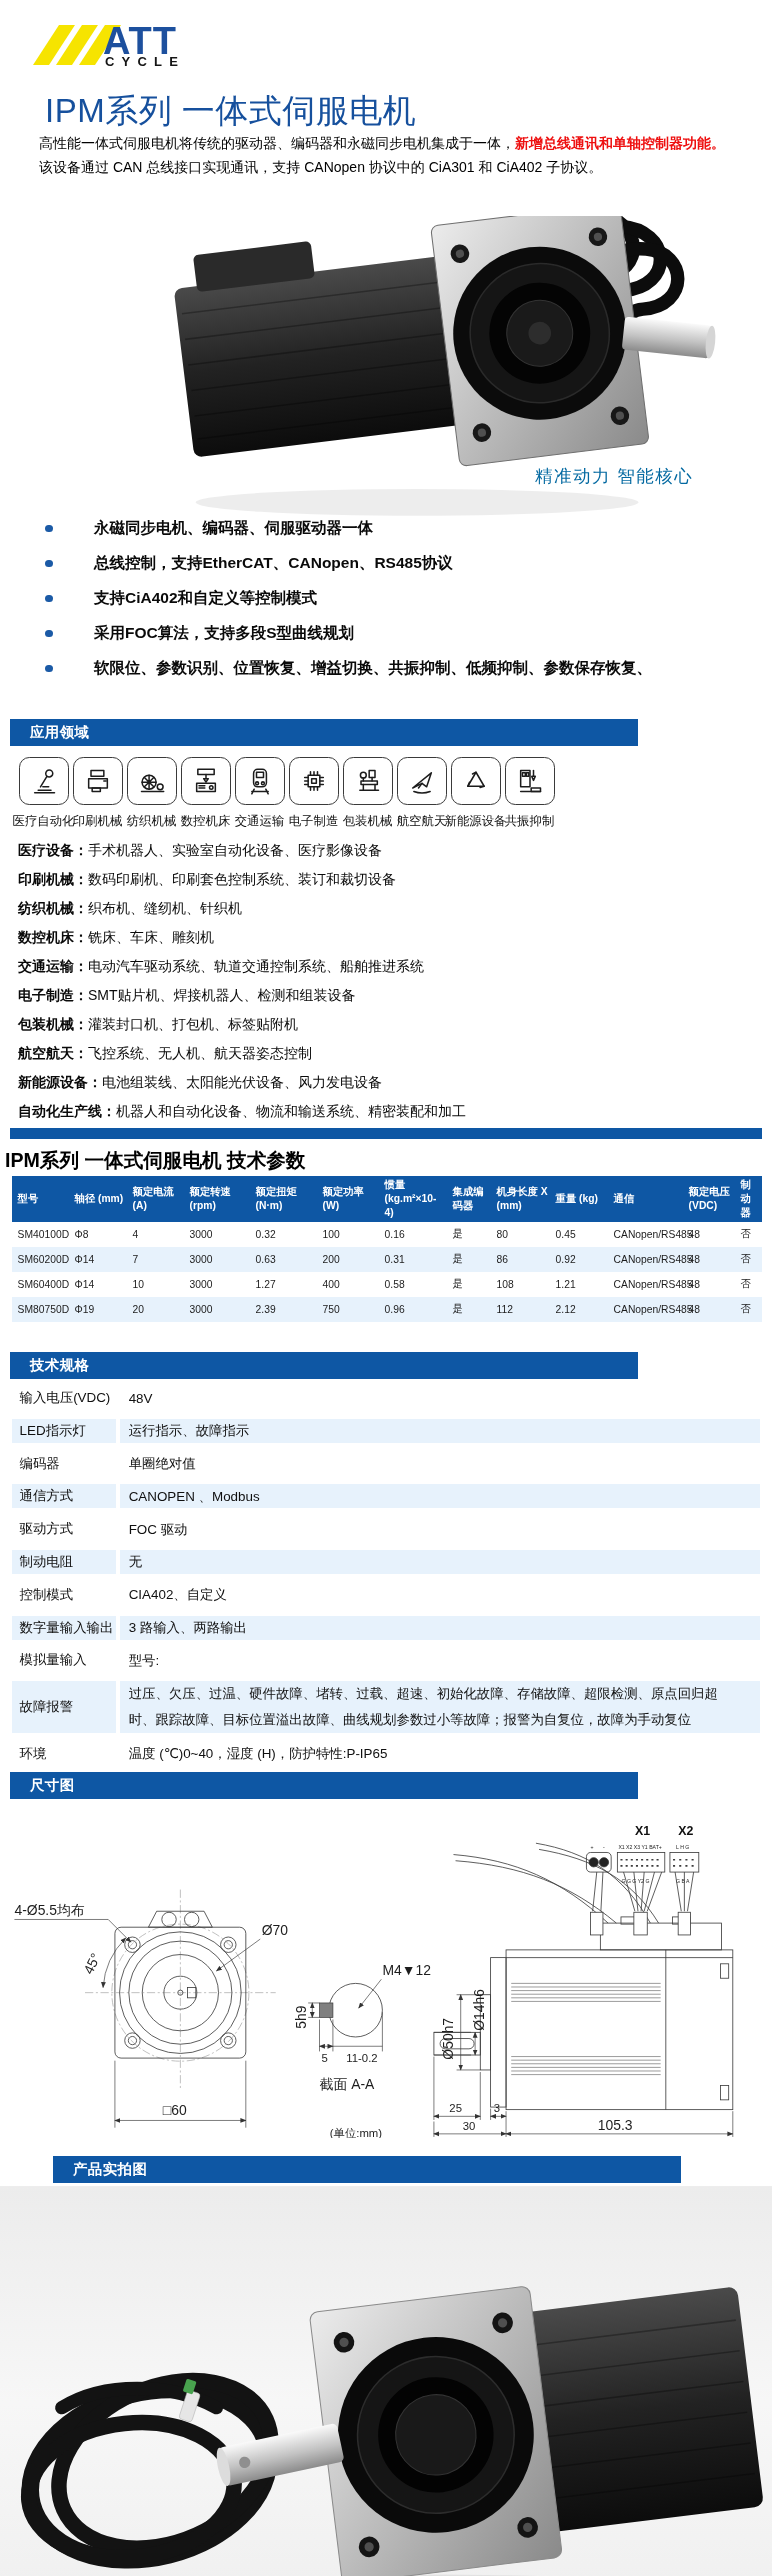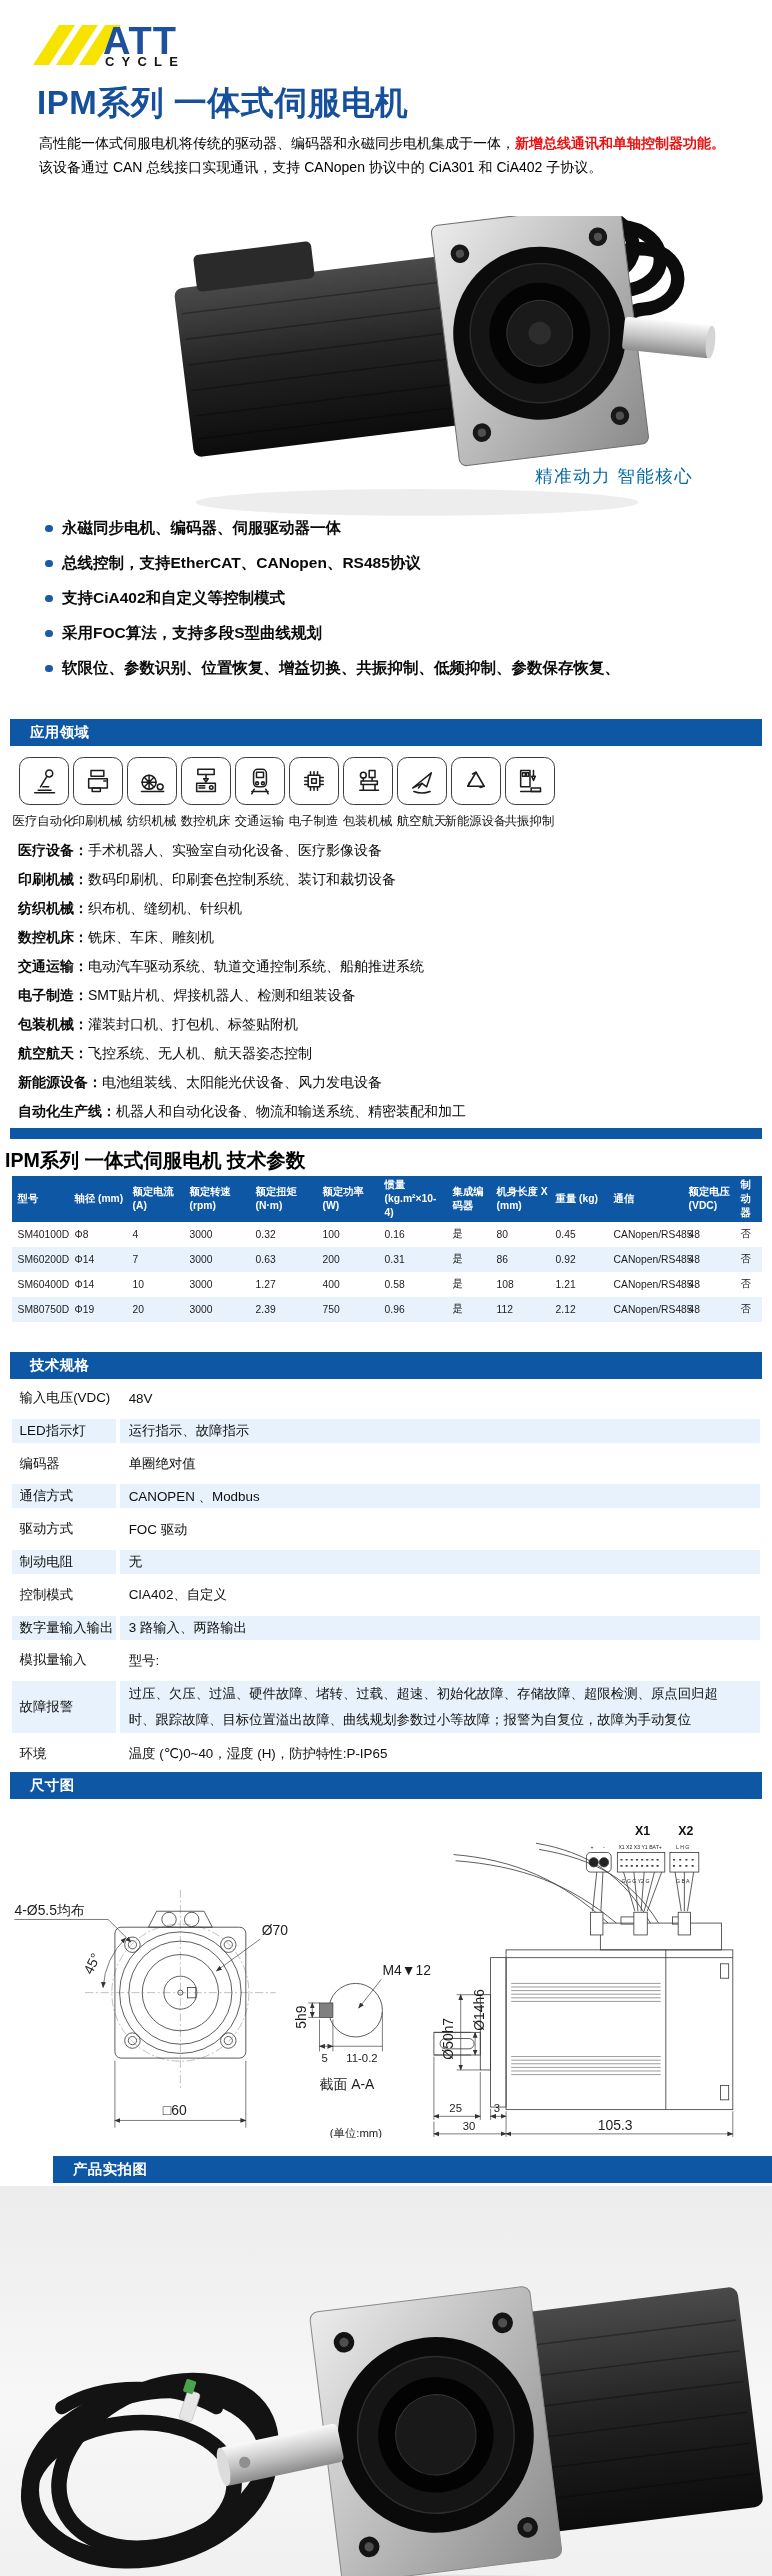--- a/index.html
+++ b/index.html
@@ -7,36 +7,36 @@
         font-family:"Liberation Sans","DejaVu Sans",sans-serif;color:#111;}
 
   
   .logo{position:absolute;left:39px;top:25px;width:170px;height:43px;}
   .logo .bar{position:absolute;top:0;width:15.5px;height:40px;background:#f6e400;transform:skewX(-33deg);}
   .logo .b1{left:7.2px;}.logo .b2{left:30px;}.logo .b3{left:53px;}
   .logo-att{position:absolute;left:64px;top:-5.2px;font-size:38px;font-weight:800;color:#1d509e;letter-spacing:1px;}
   .logo-cycle{position:absolute;left:66px;top:29px;font-size:13px;font-weight:700;color:#151515;letter-spacing:7.2px;}
 
   
-  .main-title{position:absolute;left:37px;top:81px;margin:0;font-size:33px;font-weight:700;color:#16509d;letter-spacing:0.5px;}
+  .main-title{position:absolute;left:37px;top:81px;margin:8px;font-size:33px;font-weight:400;color:#16509d;letter-spacing:0.5px;}
   .desc{position:absolute;left:39px;top:131px;margin:0;font-size:14px;line-height:24px;color:#000;font-weight:500;}
   .desc .red{color:#ee1010;font-weight:700;}
 
   
   .hero{position:absolute;left:108px;top:216px;}
   .tagline{position:absolute;left:535px;top:464px;font-size:17.5px;color:#0369a1;letter-spacing:1.5px;}
 
   
   .features{position:absolute;left:45px;top:511px;}
   .feature{display:flex;align-items:center;height:35px;}
   .feature .dot{width:7.7px;height:7.7px;border-radius:50%;background:#1b5aa6;margin-right:9.3px;flex:none;}
-  .feature .txt{font-size:15.5px;font-weight:700;color:#0a0a0a;}
-
-  
-  .banner{position:absolute;left:10.3px;width:752px;height:27px;background:#0e57a4;box-sizing:border-box;}
+  .feature .txt{font-size:15.5px;font-weight:700;color:#0a0a0a;margin-left:32px;}
+
+  
+  .banner{position:absolute;left:10.3px;width:628px;height:27px;background:#0e57a4;box-sizing:border-box;}
   .banner span{display:block;color:#fff;font-size:14.4px;font-weight:700;line-height:27px;padding-left:19.6px;letter-spacing:0.5px;}
   #banner-apps{top:719px;}
   #banner-specs{top:1352px;}
   #banner-dims{top:1772px;}
   #banner-photos{top:2156px;margin-left:43px;}
   .divider{position:absolute;left:10.3px;top:1128px;width:752px;height:11.3px;background:#0e57a4;}
 
   
   .icon-row{position:absolute;left:18.5px;top:757px;display:flex;gap:4px;}
   .icon-cell{width:50px;display:flex;flex-direction:column;align-items:center;}

